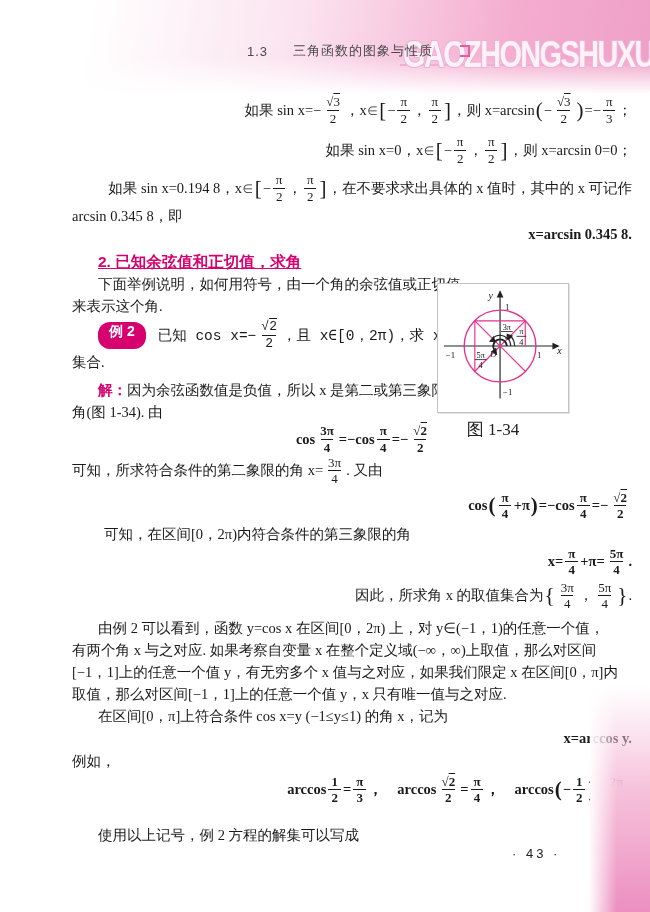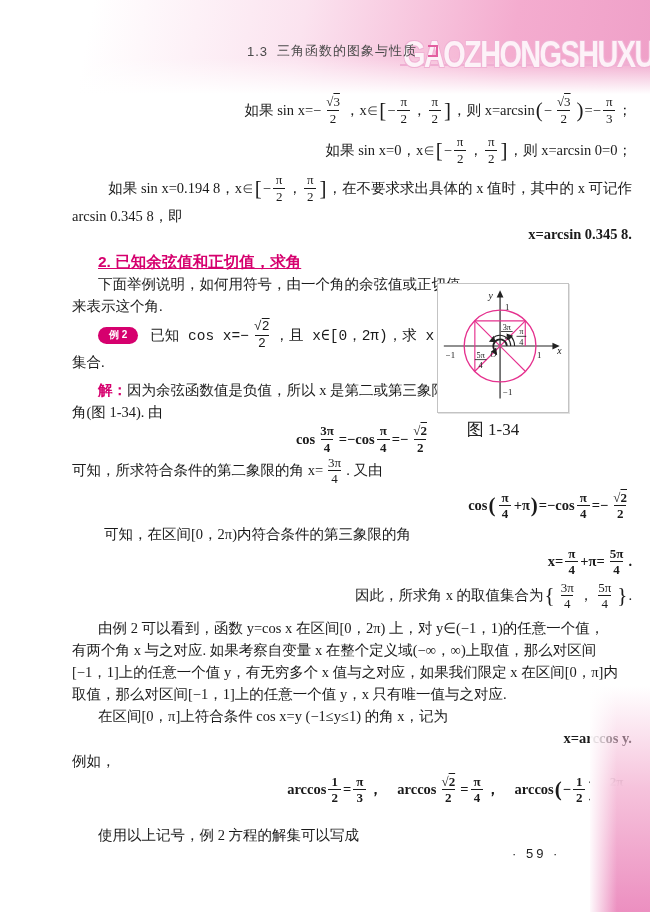--- a/index.html
+++ b/index.html
@@ -4,21 +4,21 @@
 <style>
   html,body{margin:0;padding:0;background:#e8e8e8;}
   #page{position:relative;width:650px;height:912px;background:#ffffff;overflow:hidden;
         font-family:"Liberation Serif",serif;color:#1a1a1a;}
 
   
   .banner{position:absolute;top:0;left:0;width:650px;height:96px;
           background:linear-gradient(100deg,#ffffff 14%,#fbe3ef 46%,#f4accf 78%,#efa0c8 100%);}
   .banner-fade{position:absolute;top:58px;left:0;width:650px;height:38px;
           background:linear-gradient(to bottom,rgba(255,255,255,0),#ffffff 95%);}
-  .header-row{position:absolute;top:42px;left:247px;display:flex;align-items:center;gap:9px;
+  .header-row{position:absolute;top:42px;left:247px;display:flex;align-items:center;gap:25px;
           font-family:"Liberation Sans",sans-serif;font-size:13px;color:#4a4a4a;letter-spacing:1px;white-space:nowrap;z-index:3;}
   .sq{display:inline-block;width:8px;height:8px;border:2px solid #e35fa0;border-left:none;margin-left:2px;}
   .hline{position:absolute;top:64px;left:400px;width:250px;height:2px;background:#efaed2;z-index:1;}
   .watermark{position:absolute;top:34px;left:403px;z-index:2;
           font-family:"Liberation Sans",sans-serif;font-weight:bold;font-size:37px;letter-spacing:-2px;
           transform:scaleX(0.78);transform-origin:left center;color:#fdf2f8;white-space:nowrap;
           text-shadow:-1px -1px 0 #f0b2d4,1px -1px 0 #f0b2d4,-1px 1px 0 #f0b2d4,1px 1px 0 #f0b2d4;}
 
   
   .side-band{position:absolute;right:0;top:686px;bottom:0;width:60px;
@@ -38,21 +38,21 @@
   .frac{display:inline-flex;flex-direction:column;align-items:center;margin:0 2px;
         font-size:13px;line-height:1.18;text-align:center;}
   .fn{padding:0 3px;display:block;}
   .fd{padding:0 3px;display:block;border-top:1px solid #1a1a1a;}
   .ov{text-decoration:overline;}
   .bigb{display:inline-block;font-size:21px;line-height:1;margin:0 1px;}
   .magenta{color:#d6006e;font-weight:bold;}
   .h2{color:#d6006e;font-weight:bold;font-size:15.5px;line-height:22px;margin-top:4px;
       font-family:"Liberation Sans",sans-serif;white-space:nowrap;text-decoration:underline;}
   .badge{display:inline-block;background:#d6006e;color:#ffffff;border-radius:12px;
-         padding:1px 11px 2px;font-size:10px;font-weight:bold;margin-right:12px;
+         padding:1px 11px 8px;font-size:14px;font-weight:bold;margin-right:12px;
          font-family:"Liberation Sans",sans-serif;}
 
   
   .figure-box{position:absolute;left:437px;top:283px;width:130px;height:128px;
          background:#ffffff;border:1px solid #c3c3c3;box-shadow:1px 1px 0 #e2e2e2;}
   .figure-caption{position:absolute;left:428px;top:418px;width:130px;text-align:center;
          font-size:17px;color:#222;}
 
   
   .page-number{position:absolute;left:512px;top:846px;font-family:"Liberation Sans",sans-serif;
@@ -334,14 +334,14 @@
 
       <text x="44" y="74" font-size="8.5" fill="#111" text-anchor="middle">5π</text>
       <line x1="38" y1="76" x2="50" y2="76" stroke="#111" stroke-width="0.8"></line>
       <text x="44" y="85" font-size="8.5" fill="#111" text-anchor="middle">4</text>
     </svg>
   </div>
   <div class="figure-caption">图 1-34</div>
 
   <div class="side-band"></div>
 
-  <div class="page-number">· 59 ·</div>
+  <div class="page-number">· 43 ·</div>
 </div>
 
 </body></html>

